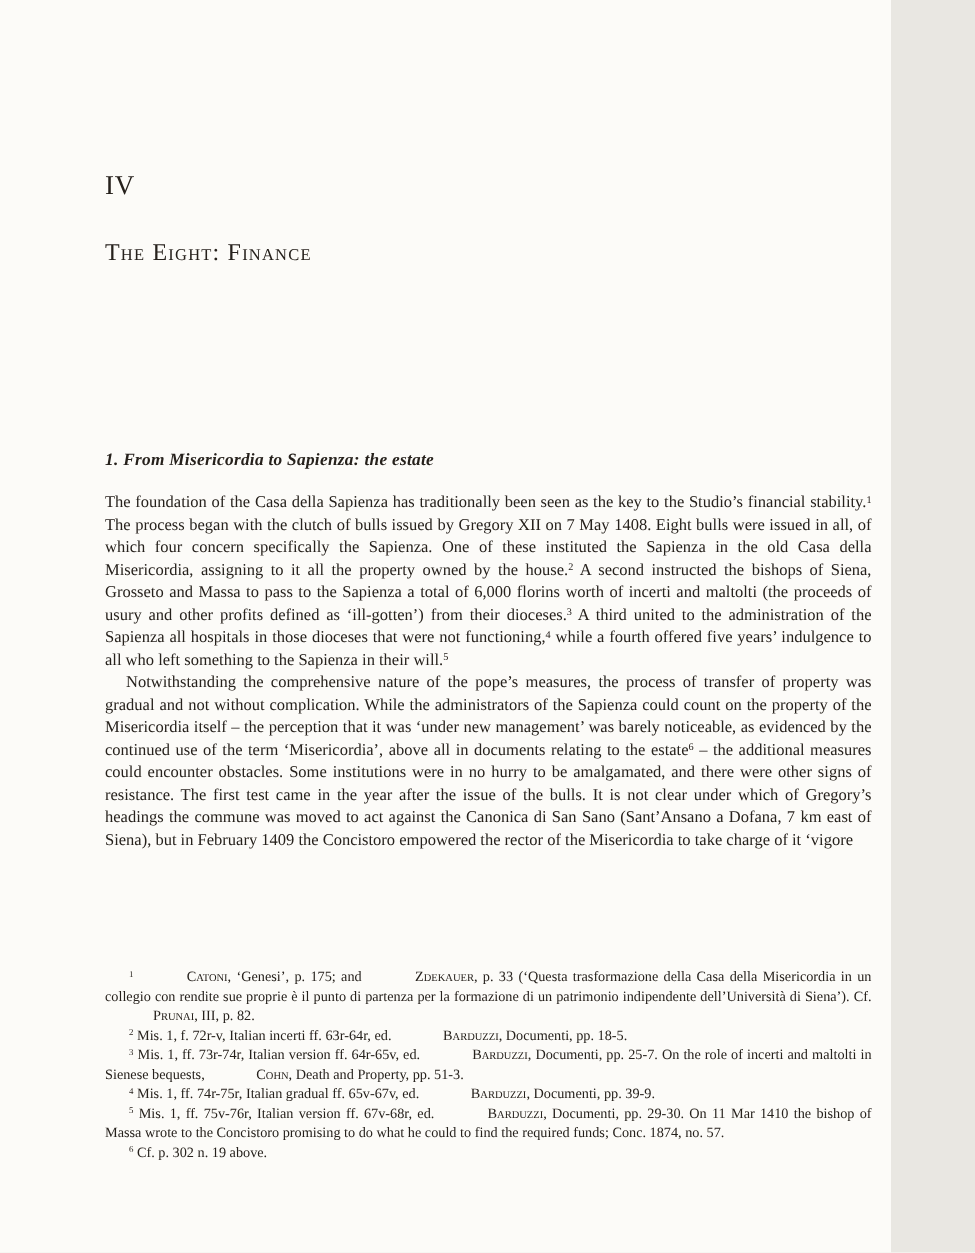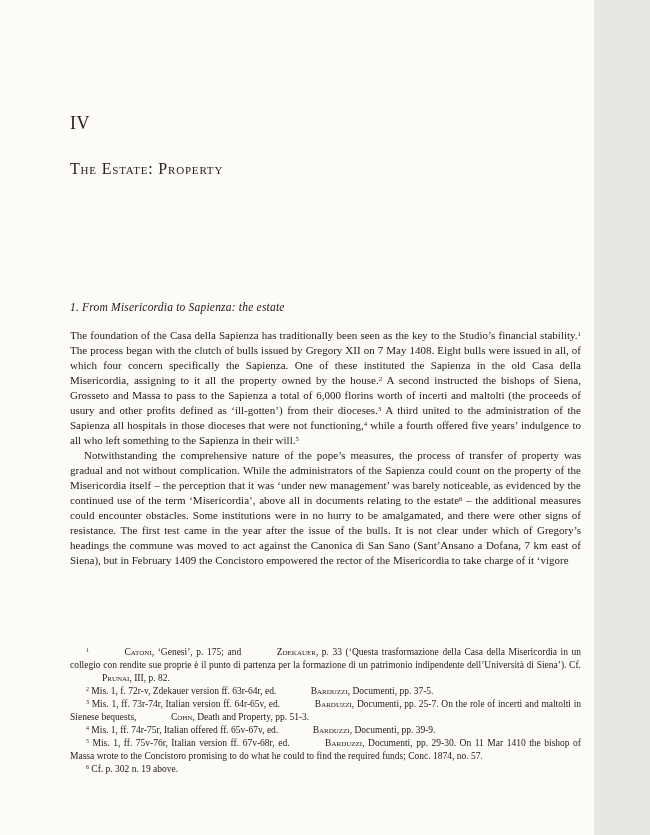--- a/index.html
+++ b/index.html
@@ -28,21 +28,21 @@
     font-size: 16px;
     font-weight: normal;
     font-variant: small-caps;
     letter-spacing: 0.8px;
   }
   .section-heading {
     position: absolute;
     top: 301px;
     left: 70px;
     font-size: 11.5px;
-    font-weight: normal;
+    font-weight: bold;
     font-style: italic;
     letter-spacing: 0.2px;
   }
   .body-text {
     position: absolute;
     top: 328px;
     left: 70px;
     width: 511px;
     font-size: 11px;
     line-height: 15px;
@@ -69,27 +69,27 @@
     position: relative;
     top: -0.45em;
     line-height: 0;
   }
 </style>
 </head>
 <body>
 
 <div class="page">
   <h1 class="chapter-number">IV</h1>
-  <h2 class="chapter-title">The Estate: Property</h2>
+  <h2 class="chapter-title">The Eight: Finance</h2>
   <h3 class="section-heading">1. From Misericordia to Sapienza: the estate</h3>
   <div class="body-text">
       <p class="para"><span>The foundation of the Casa della Sapienza has traditionally been seen as the key to the </span><span class="it">Studio</span><span>’s financial stability.</span><span class="sup">1</span><span> The process began with the clutch of bulls issued by Gregory XII on 7 May 1408. Eight bulls were issued in all, of which four concern specifically the Sapienza. One of these instituted the Sapienza in the old Casa della Misericordia, assigning to it all the property owned by the house.</span><span class="sup">2</span><span> A second instructed the bishops of Siena, Grosseto and Massa to pass to the Sapienza a total of 6,000 florins worth of </span><span class="it">incerti</span><span> and </span><span class="it">maltolti</span><span> (the proceeds of usury and other profits defined as ‘ill-gotten’) from their dioceses.</span><span class="sup">3</span><span> A third united to the administration of the Sapienza all hospitals in those dioceses that were not functioning,</span><span class="sup">4</span><span> while a fourth offered five years’ indulgence to all who left something to the Sapienza in their will.</span><span class="sup">5</span></p>
       <p class="para indent"><span>Notwithstanding the comprehensive nature of the pope’s measures, the process of transfer of property was gradual and not without complication. While the administrators of the Sapienza could count on the property of the Misericordia itself – the perception that it was ‘under new management’ was barely noticeable, as evidenced by the continued use of the term ‘Misericordia’, above all in documents relating to the estate</span><span class="sup">6</span><span> – the additional measures could encounter obstacles. Some institutions were in no hurry to be amalgamated, and there were other signs of resistance. The first test came in the year after the issue of the bulls. It is not clear under which of Gregory’s headings the commune was moved to act against the Canonica di San Sano (Sant’Ansano a Dofana, 7 km east of Siena), but in February 1409 the </span><span class="it">Concistoro</span><span> empowered the rector of the Misericordia to take charge of it ‘vigore</span></p>
     </div>
   <div class="footnotes">
       <p class="fn"><span class="sup">1</span><span> </span><span class="sc">Catoni</span><span>, ‘Genesi’, p. 175; and </span><span class="sc">Zdekauer</span><span>, p. 33 (‘Questa trasformazione della Casa della Misericordia in un collegio con rendite sue proprie è il punto di partenza per la formazione di un patrimonio indipendente dell’Università di Siena’). Cf. </span><span class="sc">Prunai</span><span>, III, p. 82.</span></p>
-      <p class="fn"><span class="sup">2</span><span> </span><span class="it">Mis</span><span>. 1, f. 72r-v, Zdekauer version ff. 63r-64r, ed. </span><span class="sc">Barduzzi</span><span>, </span><span class="it">Documenti</span><span>, pp. 37-5.</span></p>
+      <p class="fn"><span class="sup">2</span><span> </span><span class="it">Mis</span><span>. 1, f. 72r-v, Italian incerti ff. 63r-64r, ed. </span><span class="sc">Barduzzi</span><span>, </span><span class="it">Documenti</span><span>, pp. 18-5.</span></p>
       <p class="fn"><span class="sup">3</span><span> </span><span class="it">Mis</span><span>. 1, ff. 73r-74r, Italian version ff. 64r-65v, ed. </span><span class="sc">Barduzzi</span><span>, </span><span class="it">Documenti</span><span>, pp. 25-7. On the role of </span><span class="it">incerti</span><span> and </span><span class="it">maltolti</span><span> in Sienese bequests, </span><span class="sc">Cohn</span><span>, </span><span class="it">Death and Property</span><span>, pp. 51-3.</span></p>
-      <p class="fn"><span class="sup">4</span><span> </span><span class="it">Mis</span><span>. 1, ff. 74r-75r, Italian offered ff. 65v-67v, ed. </span><span class="sc">Barduzzi</span><span>, </span><span class="it">Documenti</span><span>, pp. 39-9.</span></p>
+      <p class="fn"><span class="sup">4</span><span> </span><span class="it">Mis</span><span>. 1, ff. 74r-75r, Italian gradual ff. 65v-67v, ed. </span><span class="sc">Barduzzi</span><span>, </span><span class="it">Documenti</span><span>, pp. 39-9.</span></p>
       <p class="fn"><span class="sup">5</span><span> </span><span class="it">Mis</span><span>. 1, ff. 75v-76r, Italian version ff. 67v-68r, ed. </span><span class="sc">Barduzzi</span><span>, </span><span class="it">Documenti</span><span>, pp. 29-30. On 11 Mar 1410 the bishop of Massa wrote to the </span><span class="it">Concistoro</span><span> promising to do what he could to find the required funds; </span><span class="it">Conc</span><span>. 1874, no. 57.</span></p>
       <p class="fn"><span class="sup">6</span><span> Cf. p. 302 n. 19 above.</span></p>
     </div>
 </div>
 
 </body></html>

